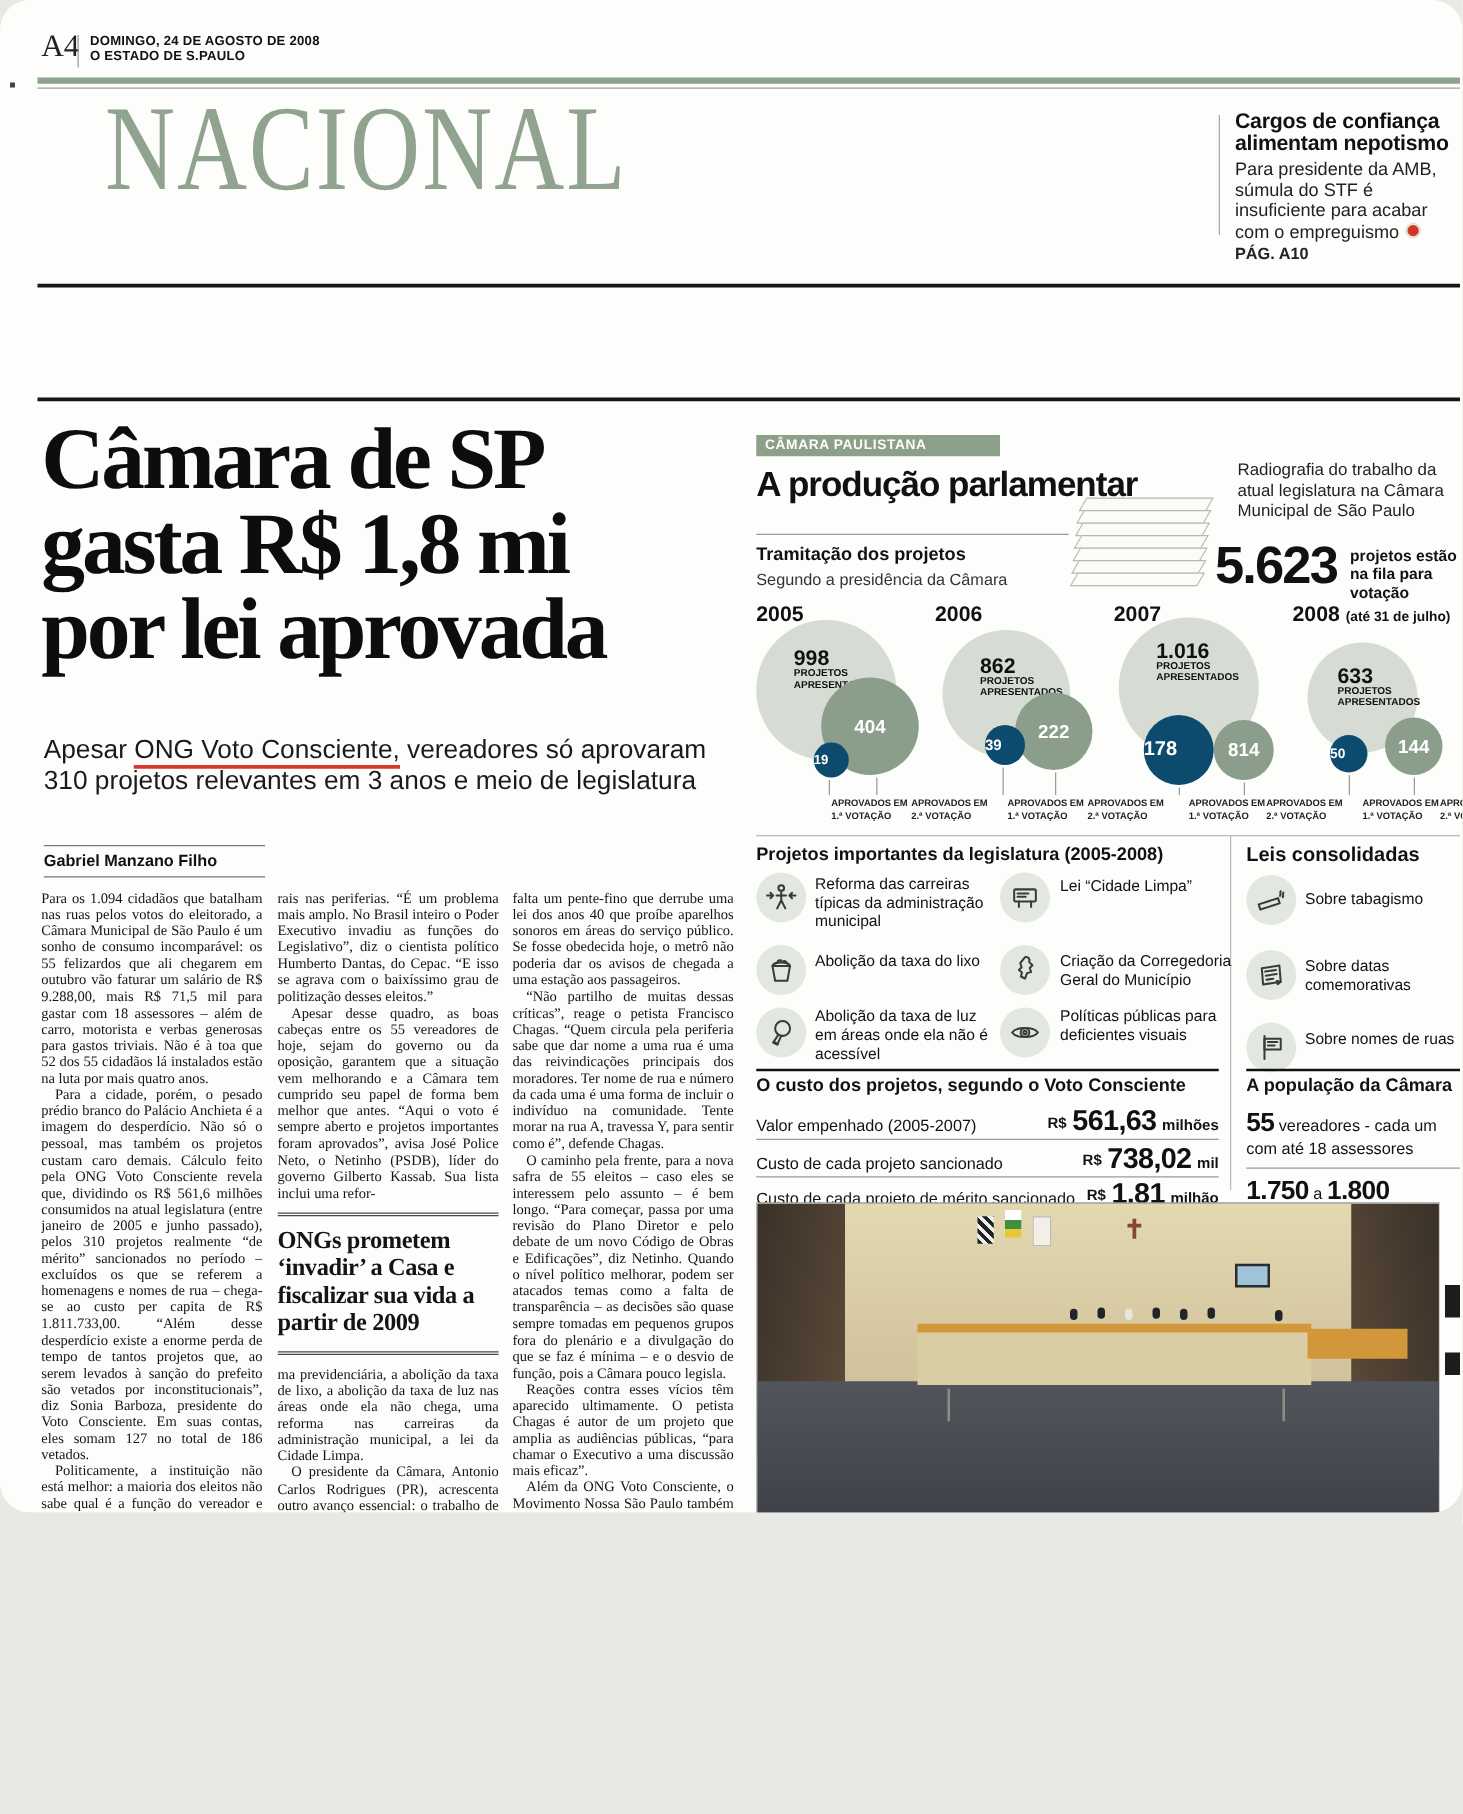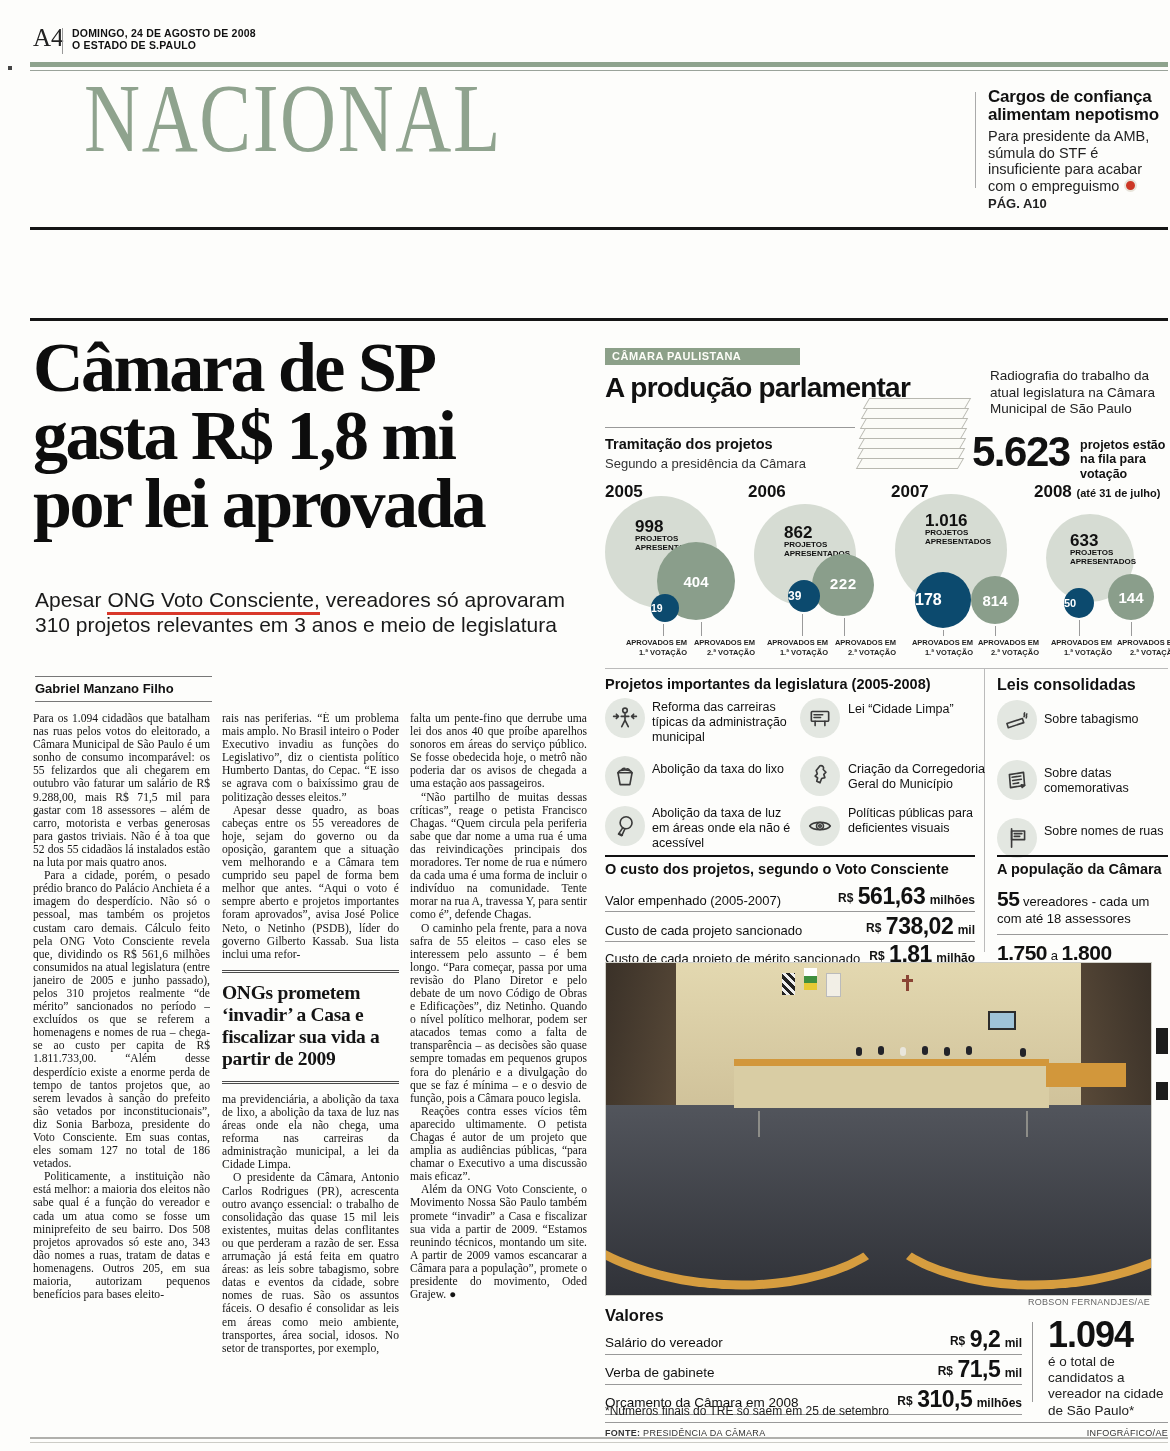--- a/index.html
+++ b/index.html
@@ -1,17 +1,17 @@
 <!DOCTYPE html>
 <html><head>
 <meta charset="utf-8">
 <style>
   html,body{margin:0;padding:0;background:#e8e8e4;}
-  .page{position:relative;width:1170px;height:1451px;background:#fdfdfb;margin:0 auto;
-        overflow:hidden;font-family:"Liberation Sans",sans-serif;color:#111;}
+  .page{position:relative;width:1170px;height:1210px;background:#fdfdfb;margin:0 auto;
+        overflow:hidden;font-family:"Liberation Sans",sans-serif;color:#111;border-radius:24px;}
   .abs{position:absolute;}
 
   
   .mh-page{left:33px;top:24px;font-family:"Liberation Serif",serif;font-size:25px;color:#222;}
   .mh-div{left:62px;top:28px;width:1px;height:26px;background:#999;}
   .mh-date{left:72px;top:27px;font-size:10.5px;font-weight:bold;letter-spacing:.2px;line-height:12px;}
   .rule-green{left:30px;top:62px;width:1138px;height:5px;background:#8ea38d;}
   .rule-green-sub{left:30px;top:70px;width:1138px;height:1px;background:#9aa39a;}
   .dot-artifact{left:8px;top:66px;width:4px;height:4px;background:#444;}
   .section-title{left:84px;top:70px;font-family:"Liberation Serif",serif;font-size:97px;line-height:1;
@@ -79,21 +79,21 @@
   .c-light{background:#d6dcd3;}
   .c-sage{background:#8a9e8b;color:#fff;display:flex;align-items:center;justify-content:center;
           font-weight:bold;font-size:15px;}
   .c-teal{background:#0c4a6e;color:#fff;display:flex;align-items:center;justify-content:flex-start;
           font-weight:bold;font-size:10.5px;}
   .c-teal.big{font-size:16px;}
   .pres{position:absolute;width:82px;color:#111;}
   .pres .n{font-weight:bold;font-size:17px;line-height:1;}
   .pres .t{font-weight:bold;font-size:8px;line-height:1.1;letter-spacing:0;}
   .lead{position:absolute;width:1px;background:#9a9a9a;}
-  .cap{position:absolute;top:156px;font-weight:bold;font-size:7.5px;line-height:1.3;text-align:right;color:#222;}
+  .cap{position:absolute;top:156px;font-weight:bold;font-size:7.5px;line-height:1.3;text-align:left;color:#222;margin-left:44px;}
 
   
   .ig-rule2{left:605px;top:668px;width:563px;height:1px;background:#bbb;}
   .v-rule{left:984px;top:668px;width:1px;height:284px;background:#bbb;}
   .proj-title{left:605px;top:676px;font-weight:bold;font-size:14.5px;}
   .laws-title{left:997px;top:676px;font-weight:bold;font-size:16px;}
   .icn{position:absolute;width:40px;height:40px;border-radius:50%;background:#e3e7e1;
        display:flex;align-items:center;justify-content:center;}
   .icn svg{width:26px;height:26px;stroke:#3a3a3a;fill:none;stroke-width:1.5;stroke-linecap:round;stroke-linejoin:round;}
   .itxt{position:absolute;font-size:12.5px;line-height:1.18;color:#111;}
@@ -242,21 +242,21 @@
     <div class="cap" style="left:80px;width:70px;">APROVADOS EM 2.ª VOTAÇÃO</div>
   </div>
 
   <div class="abs ygroup yg-2006">
     <div class="ylabel"><span>2006</span> <span class="ysuffix"></span></div>
     <div class="circle c-light" style="left:6px;top:22px;width:102px;height:102px;"></div>
     <div class="pres" style="left:36px;top:42px;">
         <div class="n">862</div>
         <div class="t">PROJETOS APRESENTADOS</div>
       </div>
-    <div class="circle c-sage" style="left:64px;top:72px;width:62px;height:62px;font-family:Liberation Mono, monospace;">
+    <div class="circle c-sage" style="left:64px;top:72px;width:62px;height:62px;">
         <span>222</span>
       </div>
     <div class="circle c-teal" style="left:40px;top:98px;width:32px;height:32px;font-size:12px;">
         <span>39</span>
       </div>
     <div class="lead" style="left:54px;top:132px;height:22px;"></div>
     <div class="lead" style="left:96px;top:136px;height:18px;"></div>
     <div class="cap" style="left:14px;width:66px;">APROVADOS EM 1.ª VOTAÇÃO</div>
     <div class="cap" style="left:78px;width:70px;">APROVADOS EM 2.ª VOTAÇÃO</div>
   </div>

